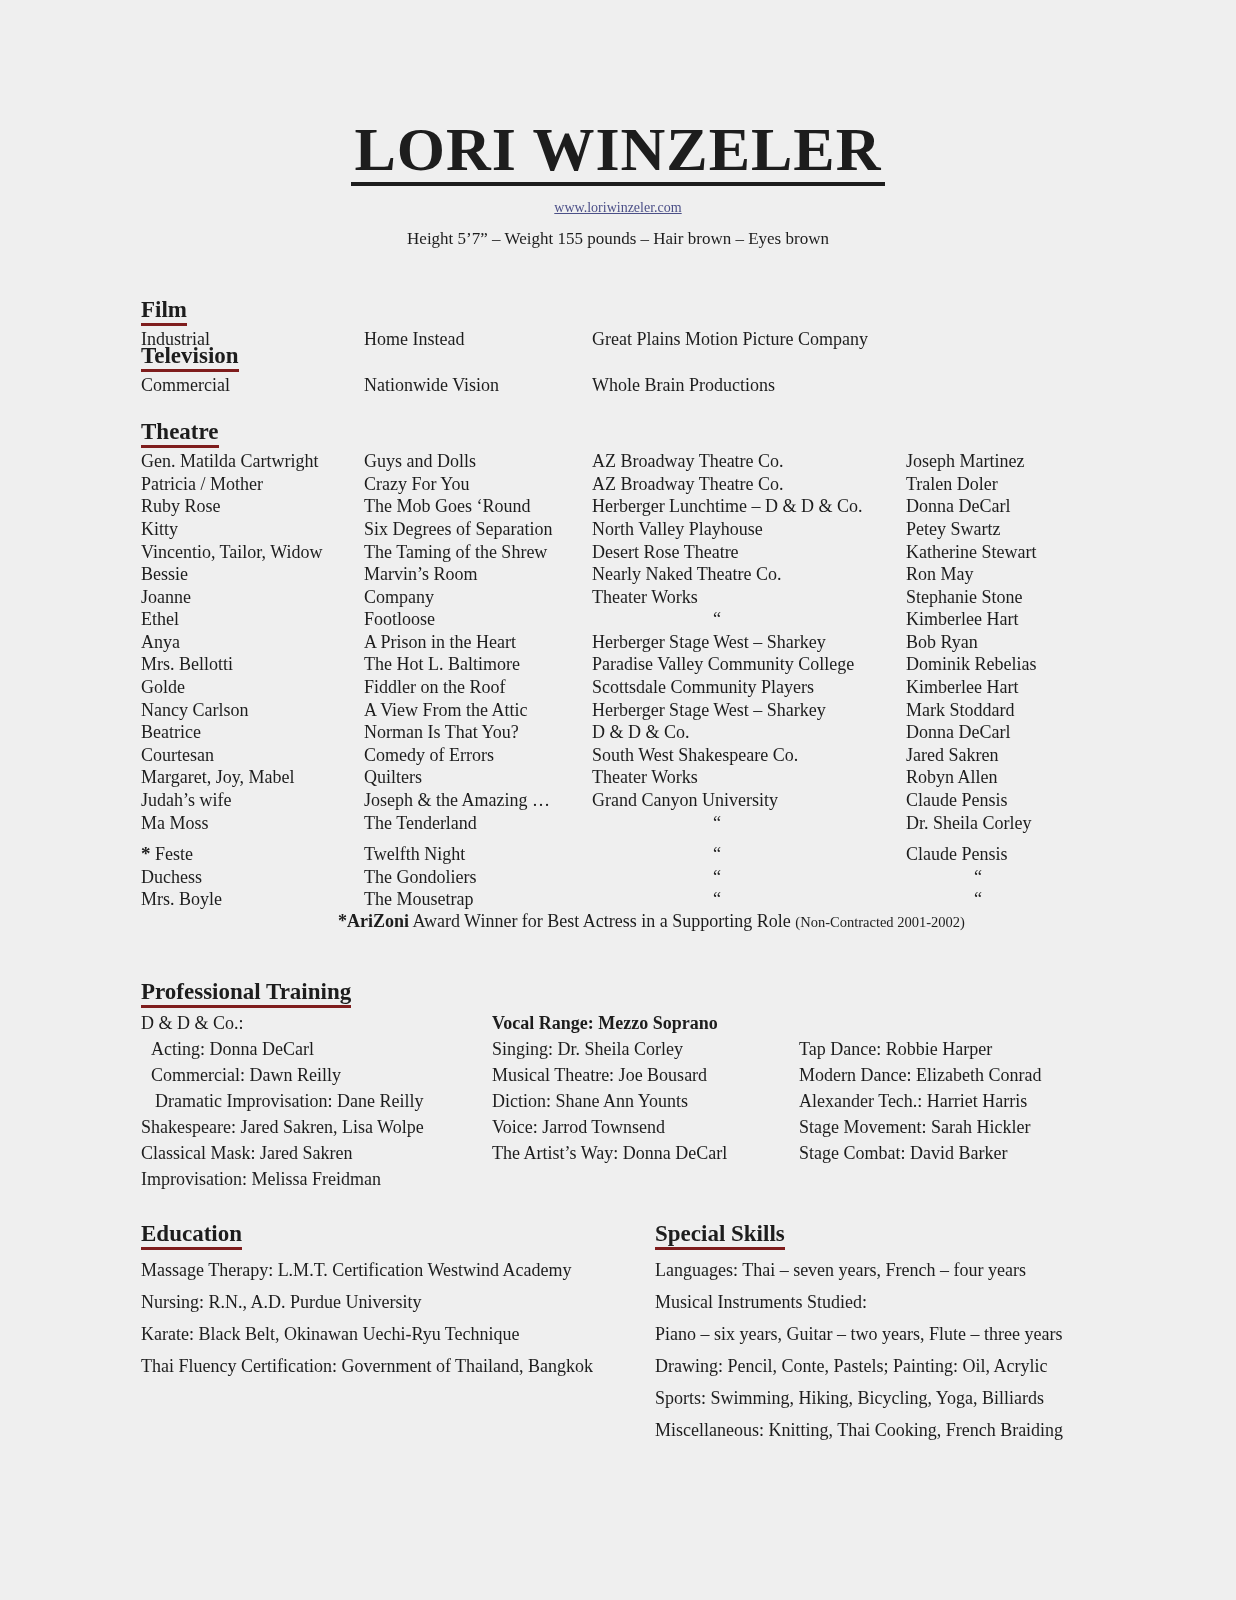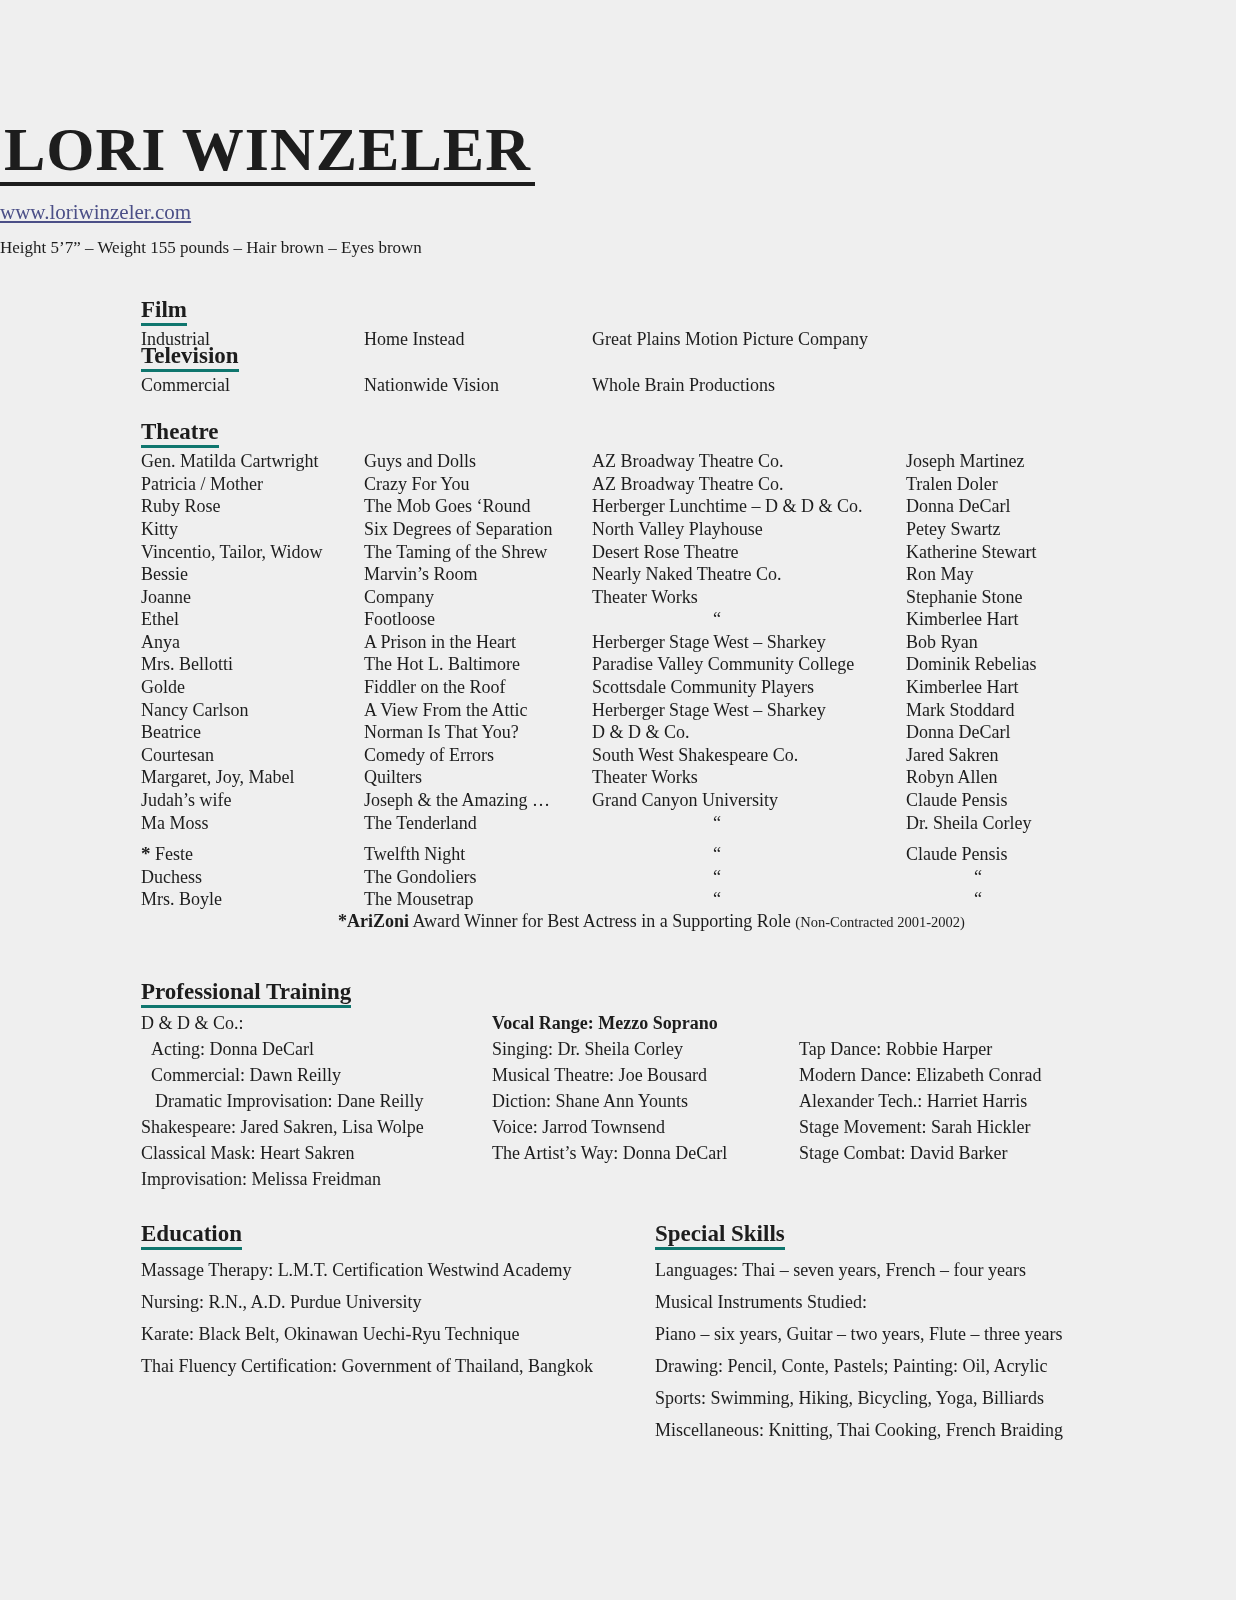--- a/index.html
+++ b/index.html
@@ -18,52 +18,52 @@
     position: relative;
   }
   .page {
     position: absolute;
     inset: 0;
     background: #efefef;
   }
 
   
   .header {
-    text-align: left;
+    text-align: center;
     padding-top: 118px;
   }
   .name {
     font-size: 62px;
     font-weight: bold;
     letter-spacing: 1px;
     line-height: 1.0;
     display: inline-block;
     border-bottom: 4px solid #1d1d1d;
     padding: 0 4px 2px 4px;
     margin: 0;
   }
   .website {
     margin-top: 14px;
-    font-size: 21px;
+    font-size: 14px;
     color: #4b4f87;
     text-decoration: underline;
     display: block;
   }
   .stats {
     margin-top: 13px;
     font-size: 17px;
     display: block;
   }
 
   
   .sec-head {
     font-size: 23px;
     font-weight: bold;
     display: inline-block;
-    border-bottom: 3px solid #0f766e;
+    border-bottom: 3px solid #7f1d1d;
     line-height: 1.05;
     padding-bottom: 1px;
     margin: 0;
   }
 
   .block { position: absolute; }
 
   
   .credits {
     border-collapse: collapse;
@@ -331,21 +331,21 @@
             <td class="t-c1 ind2">Dramatic Improvisation: Dane Reilly</td>
             <td class="t-c2">Diction: Shane Ann Younts</td>
             <td class="t-c3">Alexander Tech.: Harriet Harris</td>
           </tr>
           <tr>
             <td class="t-c1">Shakespeare: Jared Sakren, Lisa Wolpe</td>
             <td class="t-c2">Voice: Jarrod Townsend</td>
             <td class="t-c3">Stage Movement: Sarah Hickler</td>
           </tr>
           <tr>
-            <td class="t-c1">Classical Mask: Heart Sakren</td>
+            <td class="t-c1">Classical Mask: Jared Sakren</td>
             <td class="t-c2">The Artist’s Way: Donna DeCarl</td>
             <td class="t-c3">Stage Combat: David Barker</td>
           </tr>
           <tr>
             <td class="t-c1">Improvisation: Melissa Freidman</td>
             <td class="t-c2"></td>
             <td class="t-c3"></td>
           </tr>
         </tbody>
     </table>

